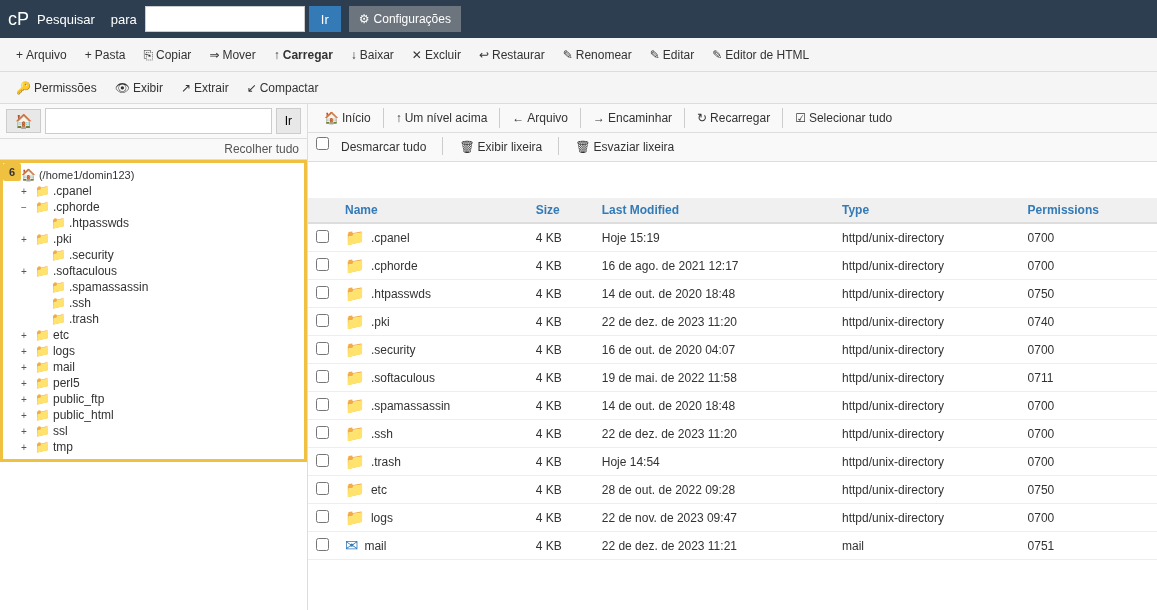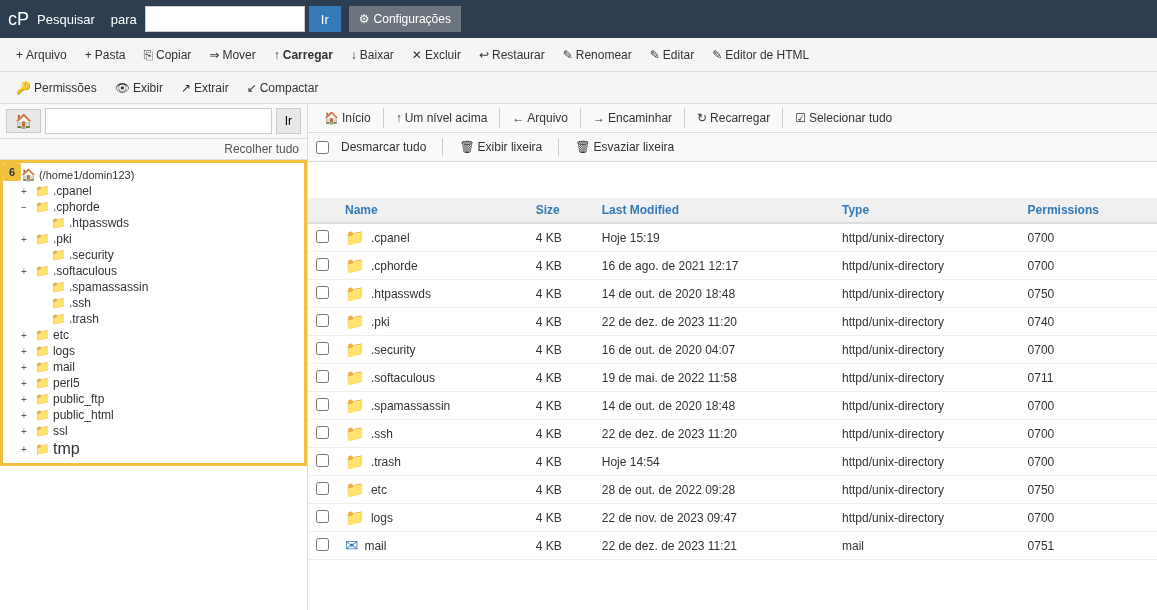--- a/index.html
+++ b/index.html
@@ -228,21 +228,21 @@
       padding: 3px 8px;
       color: #333;
       display: flex;
       align-items: center;
       gap: 3px;
     }
     .nav-separator { width: 1px; height: 20px; background: #ccc; margin: 0 2px; }
 
     .action-bar {
       display: flex;
-      align-items: center;
+      align-items: flex-start;
       padding: 4px 8px;
       border-bottom: 1px solid #ddd;
       gap: 4px;
       background: #f9f9f9;
     }
     .action-btn {
       background: none;
       border: none;
       cursor: pointer;
       font-size: 12px;
@@ -480,21 +480,21 @@
 
         <div class="tree-item" style="padding-left:18px;">
           <span style="width:14px;color:#555;font-size:10px;">+</span>
           <span style="color:#e6a817;margin-right:3px;">📁</span>
           <span style="font-size:12px;">ssl</span>
         </div>
 
         <div class="tree-item" style="padding-left:18px;">
           <span style="width:14px;color:#555;font-size:10px;">+</span>
           <span style="color:#e6a817;margin-right:3px;">📁</span>
-          <span style="font-size:16px;">tmp</span>
+          <span style="font-size:12px;">tmp</span>
         </div>
       </div>
     </div>
   </div>
 
   <div class="right-panel">
 
     <div class="nav-bar">
       <button class="nav-btn">
         <span>🏠</span>

